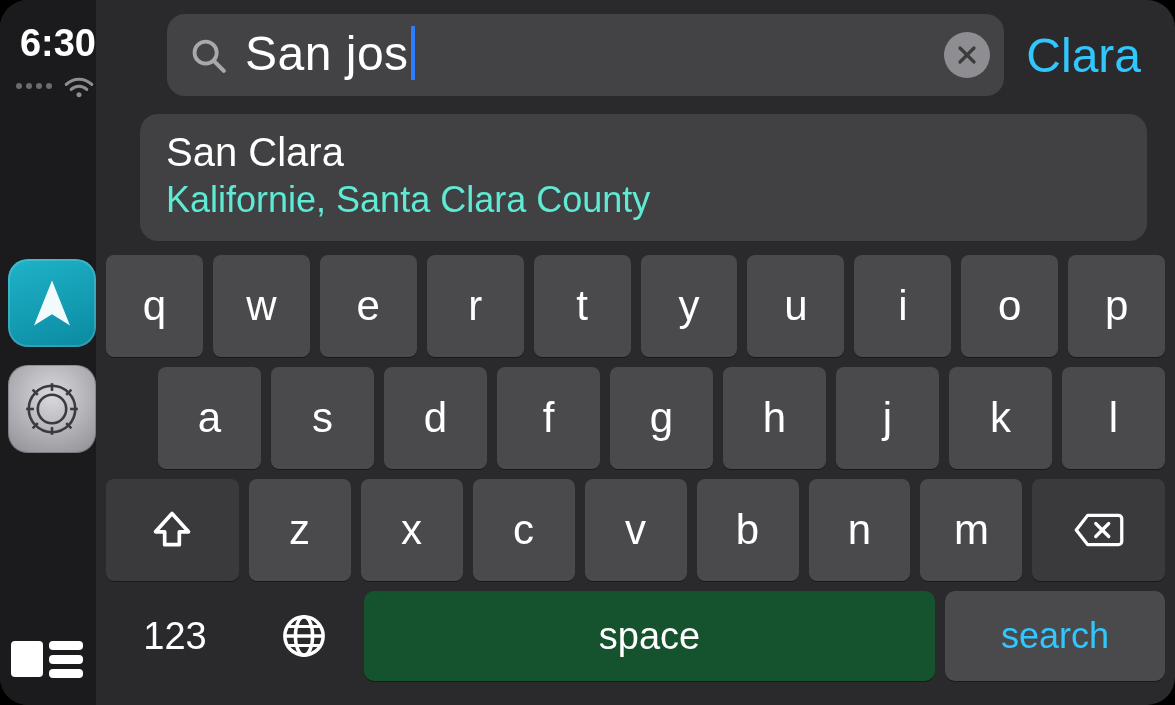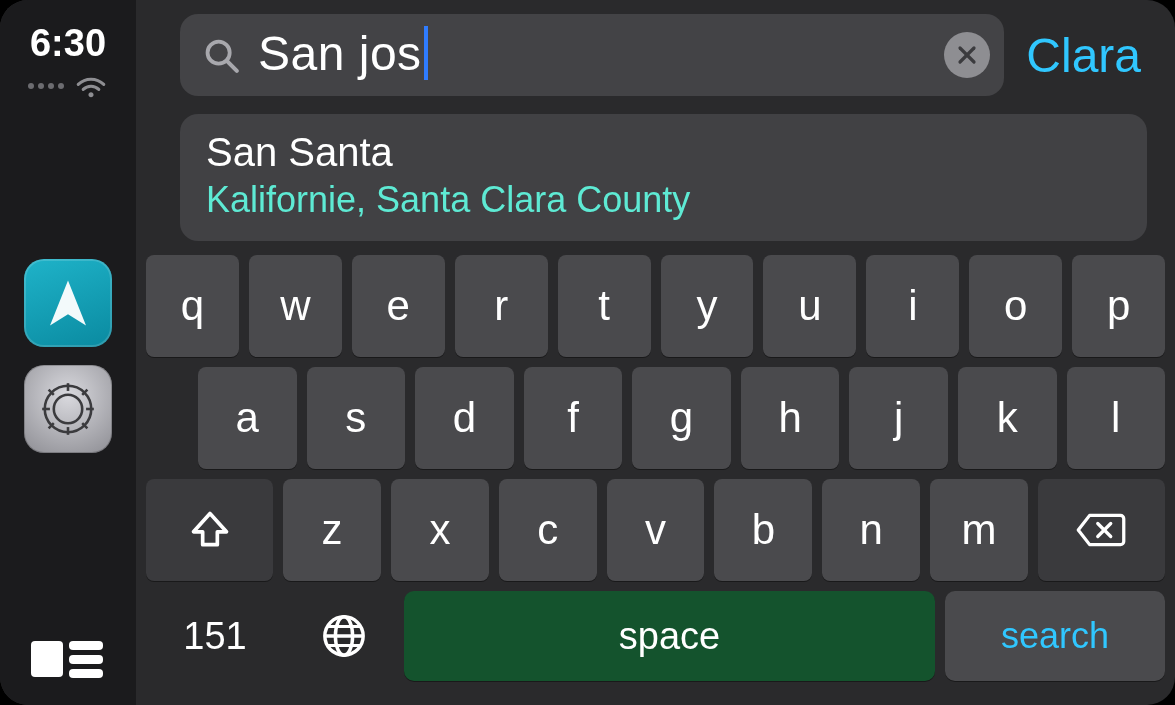--- a/index.html
+++ b/index.html
@@ -12,28 +12,28 @@
   .screen {
     width: 1175px;
     height: 705px;
     background: #2a2a2c;
     border-radius: 28px;
     position: relative;
     display: flex;
   }
   
   .sidebar {
-    width: 136px;
+    width: 96px;
     height: 100%;
     background: #1b1b1d;
     border-top-left-radius: 28px;
     border-bottom-left-radius: 28px;
     display: flex;
     flex-direction: column;
-    align-items: center;
+    align-items: flex-end;
     padding-top: 22px;
     position: relative;
   }
   .time {
     font-size: 38px;
     font-weight: 600;
     color: #fff;
     letter-spacing: 0px;
   }
   .signal-row {
@@ -61,20 +61,21 @@
   .main {
     flex: 1;
     display:flex;
     flex-direction:column;
   }
   .top-bar {
     display:flex;
     align-items:center;
     gap: 22px;
     padding: 14px 28px 10px 44px;
+    margin-left: 27px;
   }
   .search-field {
     flex:1;
     height: 82px;
     background: #434346;
     border-radius: 18px;
     display:flex;
     align-items:center;
     padding: 0 14px 0 22px;
     gap: 18px;
@@ -224,21 +225,21 @@
           <svg width="24" height="24" viewBox="0 0 24 24">
             <line x1="5" y1="5" x2="19" y2="19" stroke="#3b3b3e" stroke-width="3.2" stroke-linecap="round"></line>
             <line x1="19" y1="5" x2="5" y2="19" stroke="#3b3b3e" stroke-width="3.2" stroke-linecap="round"></line>
           </svg>
         </div>
       </div>
       <div class="cancel-btn">Clara</div>
     </div>
 
     <div class="suggestion">
-      <div class="suggestion-title">San Santa</div>
+      <div class="suggestion-title">San Clara</div>
       <div class="suggestion-sub">Kalifornie, Santa Clara County</div>
     </div>
 
     <div class="keyboard">
       <div class="krow r1">
         <div class="key">q</div>
         <div class="key">w</div>
         <div class="key">e</div>
         <div class="key">r</div>
         <div class="key">t</div>
@@ -274,21 +275,21 @@
         <div class="key">m</div>
         <div class="key fn backspace">
           <svg width="52" height="40" viewBox="0 0 32 24">
             <path d="M9 3 H28 a2 2 0 0 1 2 2 V19 a2 2 0 0 1 -2 2 H9 L2 12 Z" fill="none" stroke="#fff" stroke-width="2" stroke-linejoin="round"></path>
             <line x1="14" y1="8" x2="22" y2="16" stroke="#fff" stroke-width="2" stroke-linecap="round"></line>
             <line x1="22" y1="8" x2="14" y2="16" stroke="#fff" stroke-width="2" stroke-linecap="round"></line>
           </svg>
         </div>
       </div>
       <div class="krow r4">
-        <div class="key numkey">151</div>
+        <div class="key numkey">123</div>
         <div class="key globe">
           <svg width="46" height="46" viewBox="0 0 24 24">
             <circle cx="12" cy="12" r="10" fill="none" stroke="#fff" stroke-width="1.8"></circle>
             <ellipse cx="12" cy="12" rx="4.5" ry="10" fill="none" stroke="#fff" stroke-width="1.8"></ellipse>
             <line x1="2" y1="12" x2="22" y2="12" stroke="#fff" stroke-width="1.8"></line>
             <path d="M3.5 7 h17 M3.5 17 h17" stroke="#fff" stroke-width="1.6"></path>
           </svg>
         </div>
         <div class="key space">space</div>
         <div class="key search">search</div>

